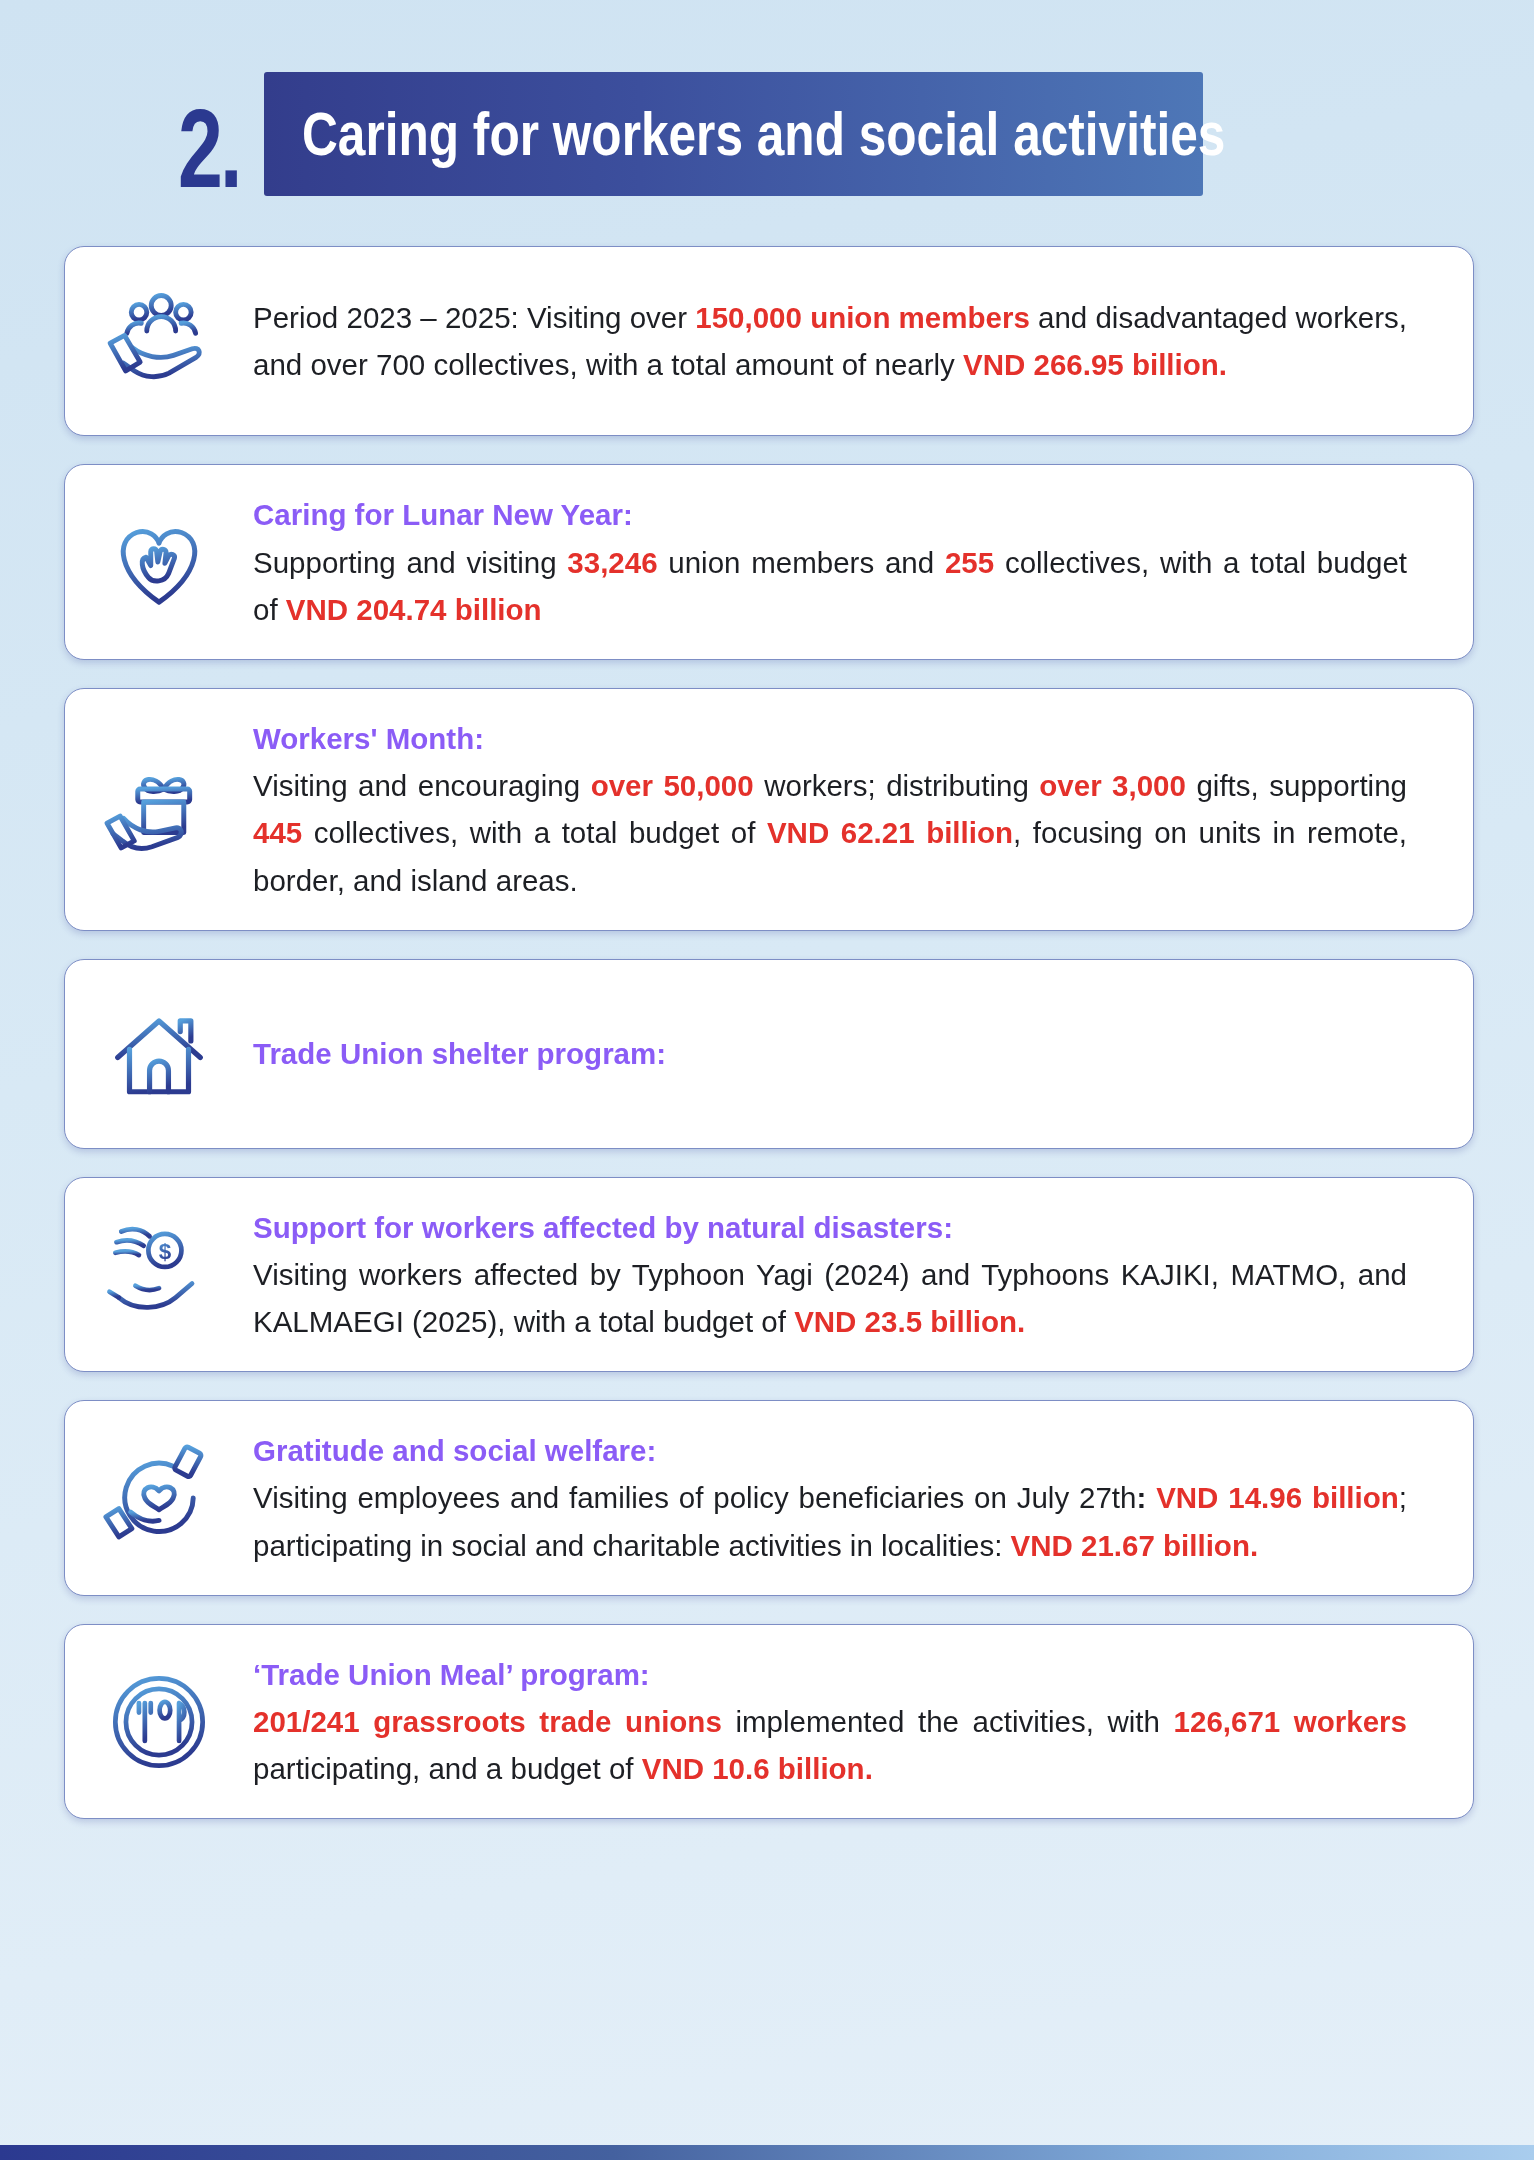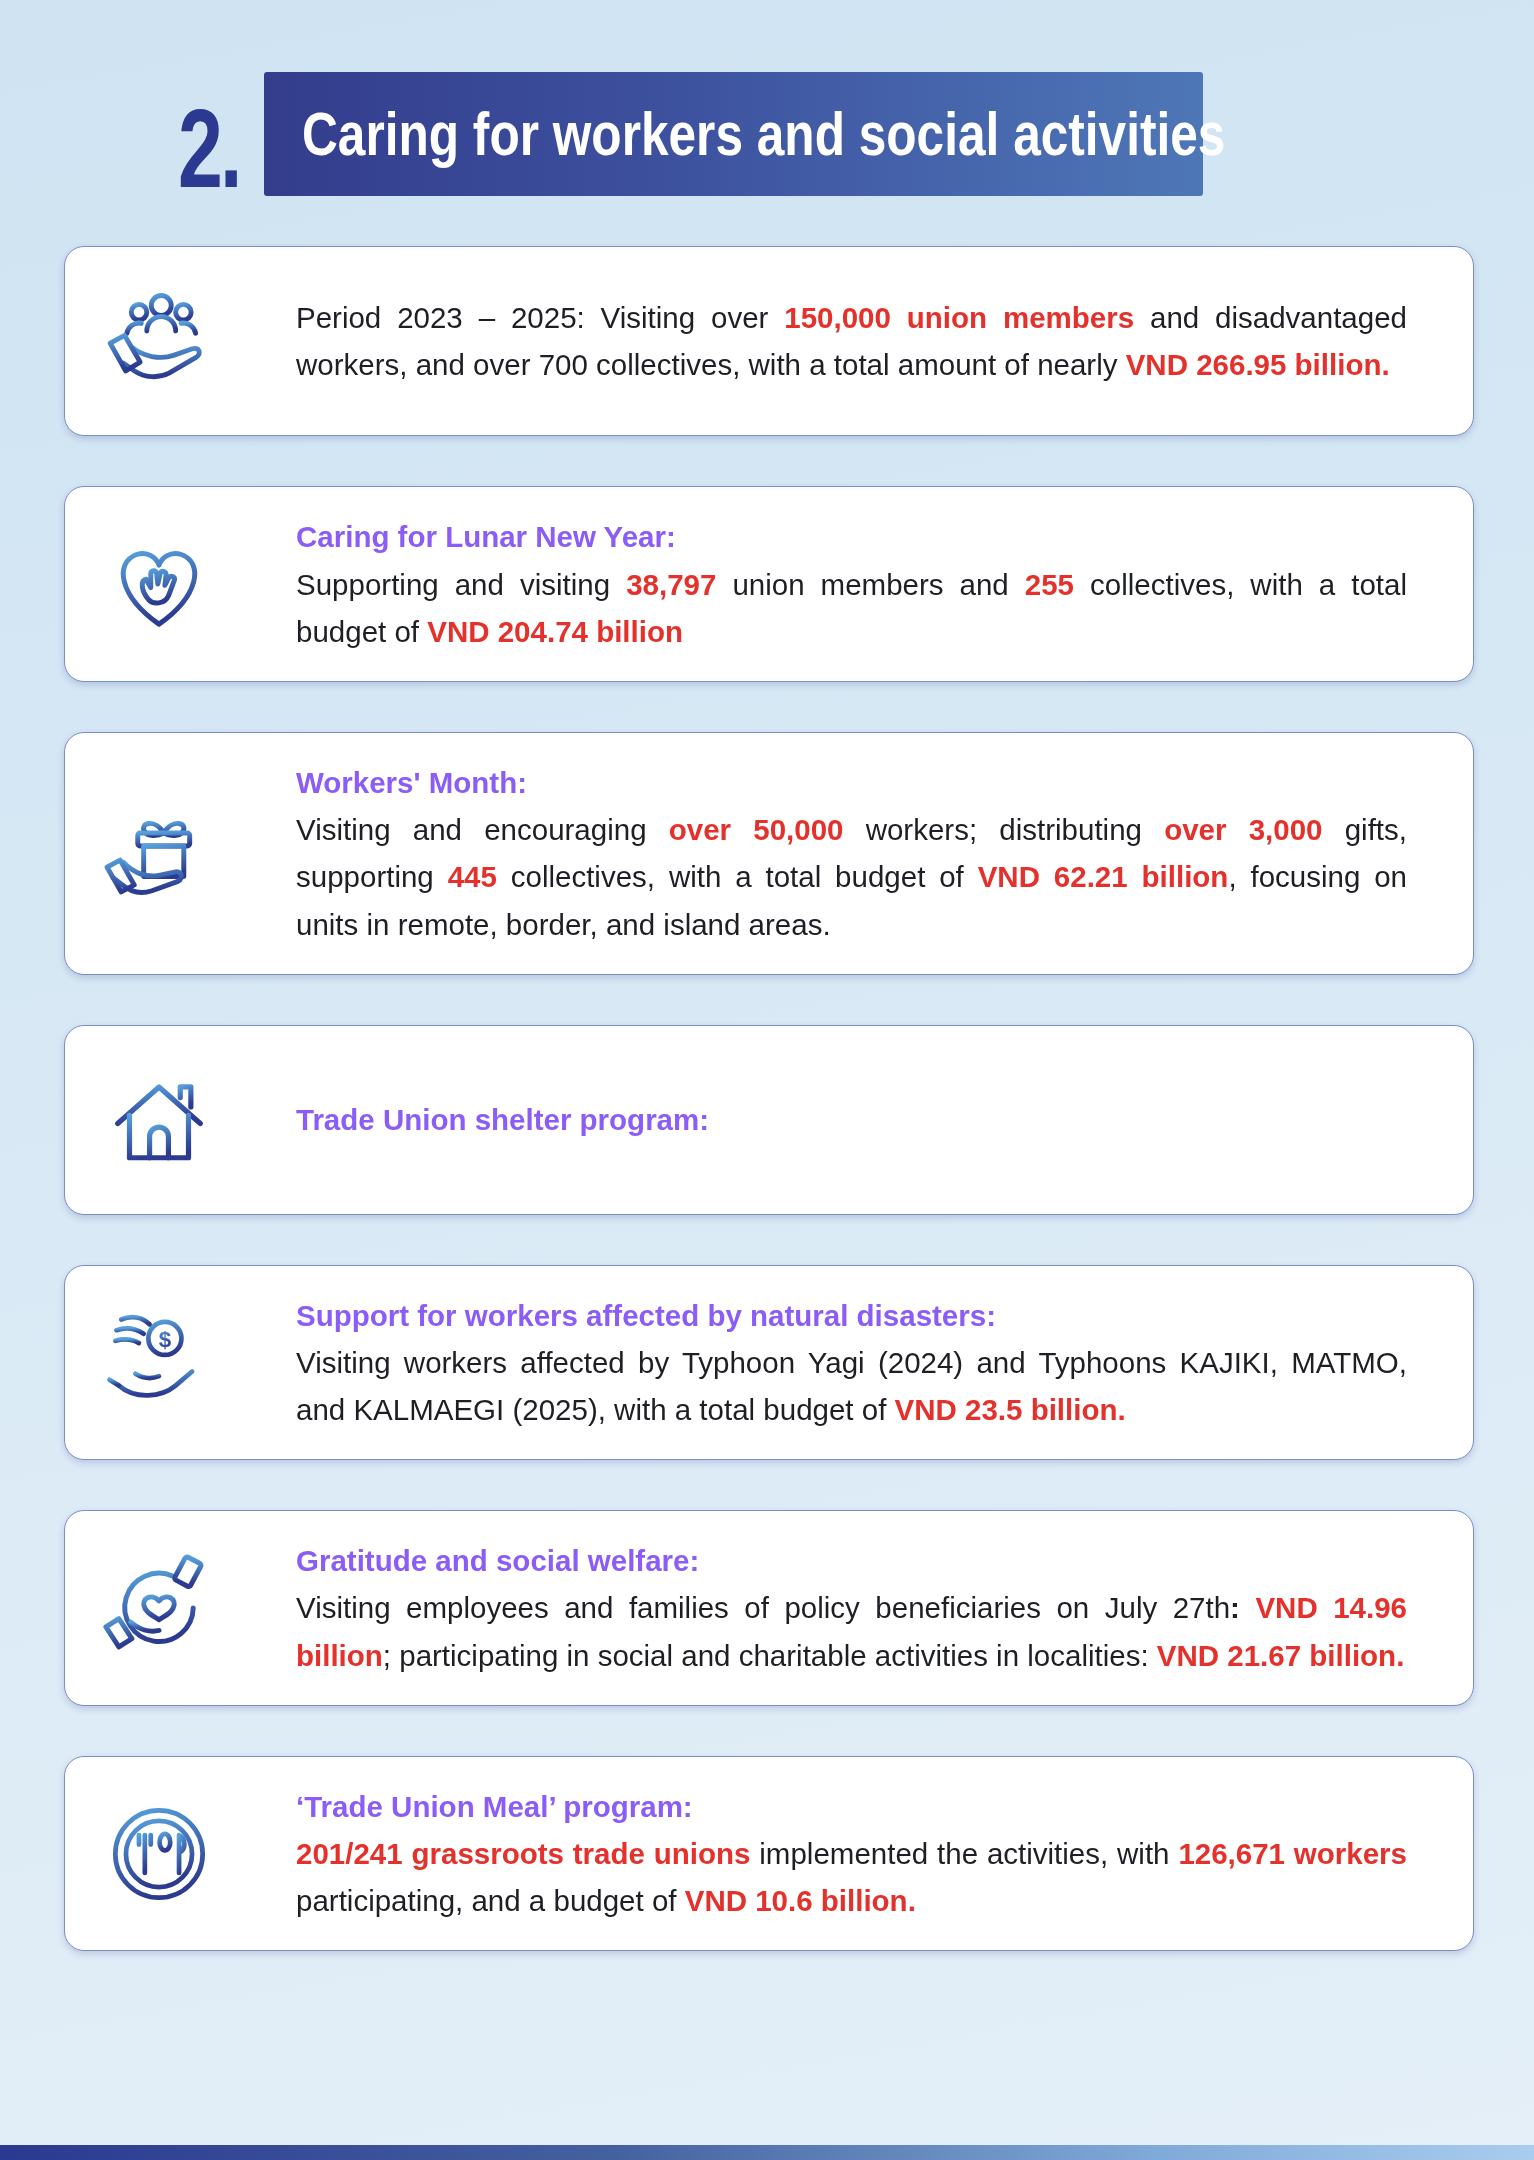--- a/index.html
+++ b/index.html
@@ -38,24 +38,23 @@
   }
 
   
   .cards{ margin:44px 60px 0 64px; }
   .card{
     display:flex; align-items:center;
     background:#ffffff;
     border:1.6px solid #7d8ec5;
     border-radius:20px;
     box-shadow:0 3px 7px rgba(43,57,144,.20);
-    margin-bottom:50px;
+    margin-bottom:28px;
     padding:26px 0;
     min-height:190px;
-    gap:43px;
   }
   .icon-box{
     flex:0 0 188px;
     display:flex; align-items:center; justify-content:center;
   }
   .icon-box svg{ width:122px; height:118px; }
   .txt{ flex:1 1 auto; padding-right:66px; }
   .card-title{
     font-size:29.5px; font-weight:700; color:#8b5cf6; line-height:1.6;
   }
@@ -117,21 +116,21 @@
 
     <section class="card">
       <div class="icon-box">
         <svg viewBox="0 0 100 100" fill="none" stroke="url(#icon-grad)" stroke-width="4.2" stroke-linecap="round" stroke-linejoin="round">
           <path d="M50 84 C16 60 12 32 31 25 c10 -3 17 3 19 9 c2 -6 9 -12 19 -9 c19 7 15 35 -19 59 Z"></path>
           <path d="M41 63 c-6 -7 -7 -16 -2 -17 l4 7 0 -12 c0 -3 5 -3 5 0 l1 9 2 -9 c1 -3 5 -2 5 1 l-1 9 3 -6 c2 -3 6 -1 5 2 l-5 13 c-3 7 -13 8 -17 3 z"></path>
         </svg>
       </div>
       <div class="txt">
         <h3 class="card-title">Caring for Lunar New Year:</h3>
-        <p class="card-body"><span>Supporting and visiting </span><span class="seg-r">38,797</span><span> union members and </span><span class="seg-r">255</span><span> collectives, with a total budget of </span><span class="seg-r">VND 204.74 billion</span></p>
+        <p class="card-body"><span>Supporting and visiting </span><span class="seg-r">33,246</span><span> union members and </span><span class="seg-r">255</span><span> collectives, with a total budget of </span><span class="seg-r">VND 204.74 billion</span></p>
       </div>
     </section>
 
     <section class="card">
       <div class="icon-box">
         <svg viewBox="0 0 100 100" fill="none" stroke="url(#icon-grad)" stroke-width="4.2" stroke-linecap="round" stroke-linejoin="round">
           <path d="M54 33 c-8 -13 -21 -8 -16 -1 3 5 12 3 16 1 z"></path>
           <path d="M54 33 c8 -13 21 -8 16 -1 -3 5 -12 3 -16 1 z"></path>
           <rect x="32" y="33" width="44" height="11" rx="2"></rect>
           <path d="M37 44 h34 v26 h-34 z"></path>

